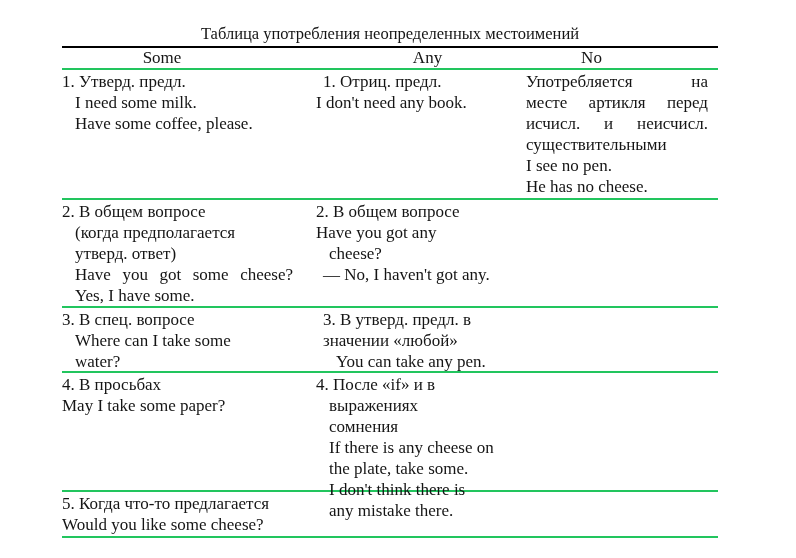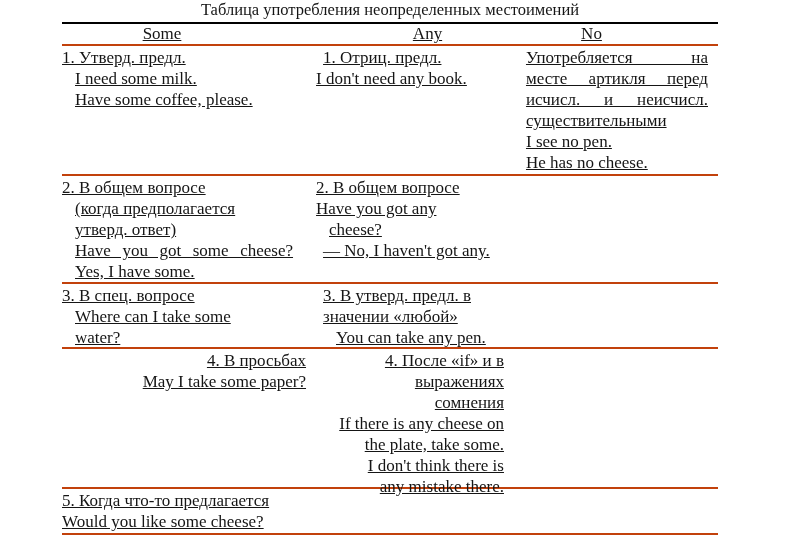--- a/index.html
+++ b/index.html
@@ -2,29 +2,29 @@
 <html><head>
 <meta charset="utf-8">
 <style>
   html,body{margin:0;padding:0;background:#fff;}
   body{
     width:796px;height:558px;position:relative;overflow:hidden;
     font-family:"Liberation Serif","DejaVu Serif",serif;
     color:#151515;
     -webkit-font-smoothing:antialiased;
   }
-  .doc{position:absolute;left:62px;top:0;width:656px;font-size:17px;line-height:21px;}
+  .doc{position:absolute;left:62px;top:24px;width:656px;font-size:17px;line-height:21px;}
   .title{height:22px;text-align:center;font-size:16.5px;line-height:20px;white-space:nowrap;}
   .tbl{border-top:2px solid #000;width:656px;box-sizing:border-box;}
-  .row{display:flex;border-bottom:2px solid #c2410c;box-sizing:border-box;text-decoration:underline;}
+  .row{display:flex;border-bottom:2px solid #22c55e;box-sizing:border-box;}
   .hdr{height:22px;}
   .r1{height:130px;}
   .r2{height:108px;}
   .r3{height:65px;gap:34px;}
-  .r4{height:140px;text-align:right;}
+  .r4{height:119px;}
   .r5{height:46px;flex-direction:column;}
   .c1,.c2,.c3{box-sizing:border-box;padding-top:1px;}
   .c1{width:256px;padding-right:8px;}
   .c2{width:197px;padding-left:2px;padding-right:4px;}
   .c3{width:203px;padding-left:8px;padding-right:10px;margin-left:10px;}
   .h1,.h2,.h3{box-sizing:border-box;text-align:center;line-height:20px;}
   .h1{width:256px;padding-right:56px;}
   .h2{width:197px;padding-left:22px;}
   .h3{width:203px;padding-right:50px;}
   .ln{height:21px;white-space:nowrap;overflow:visible;}

